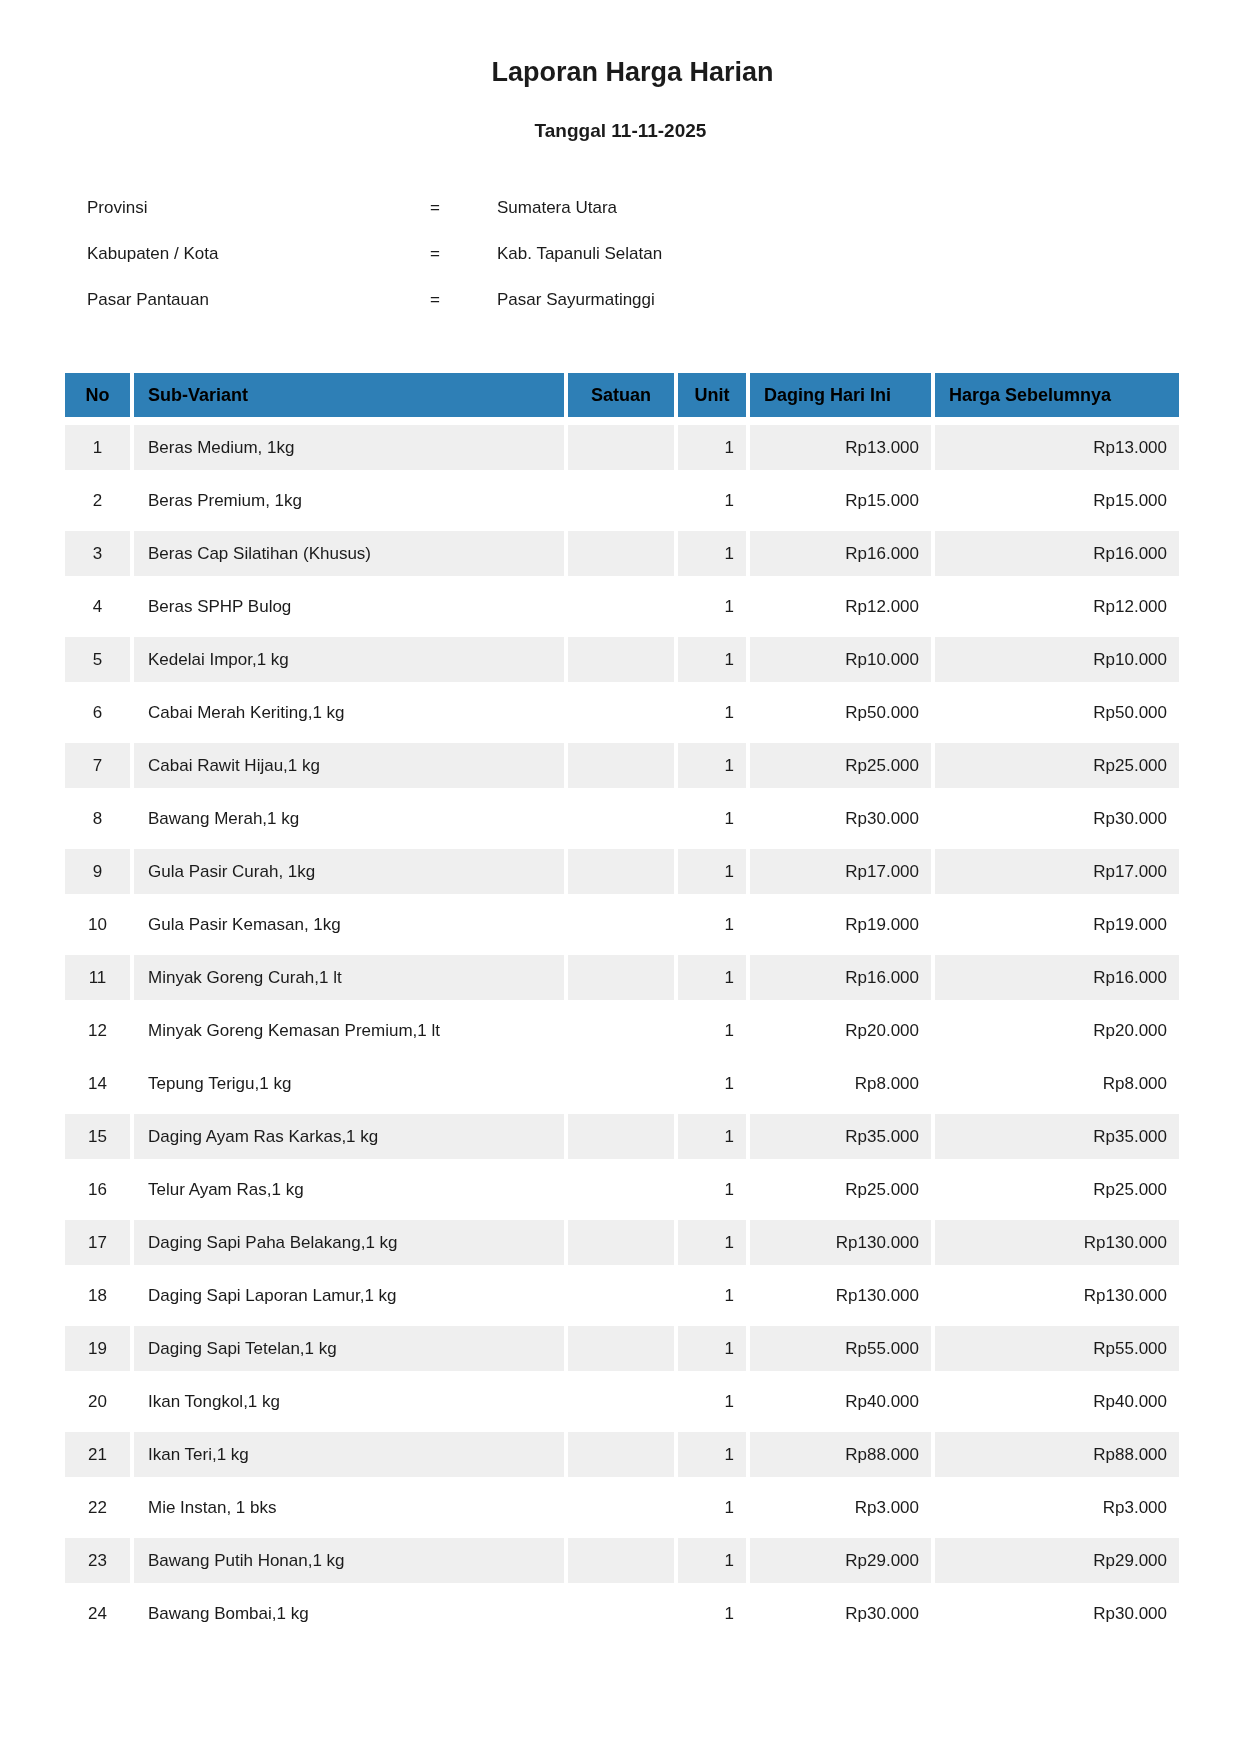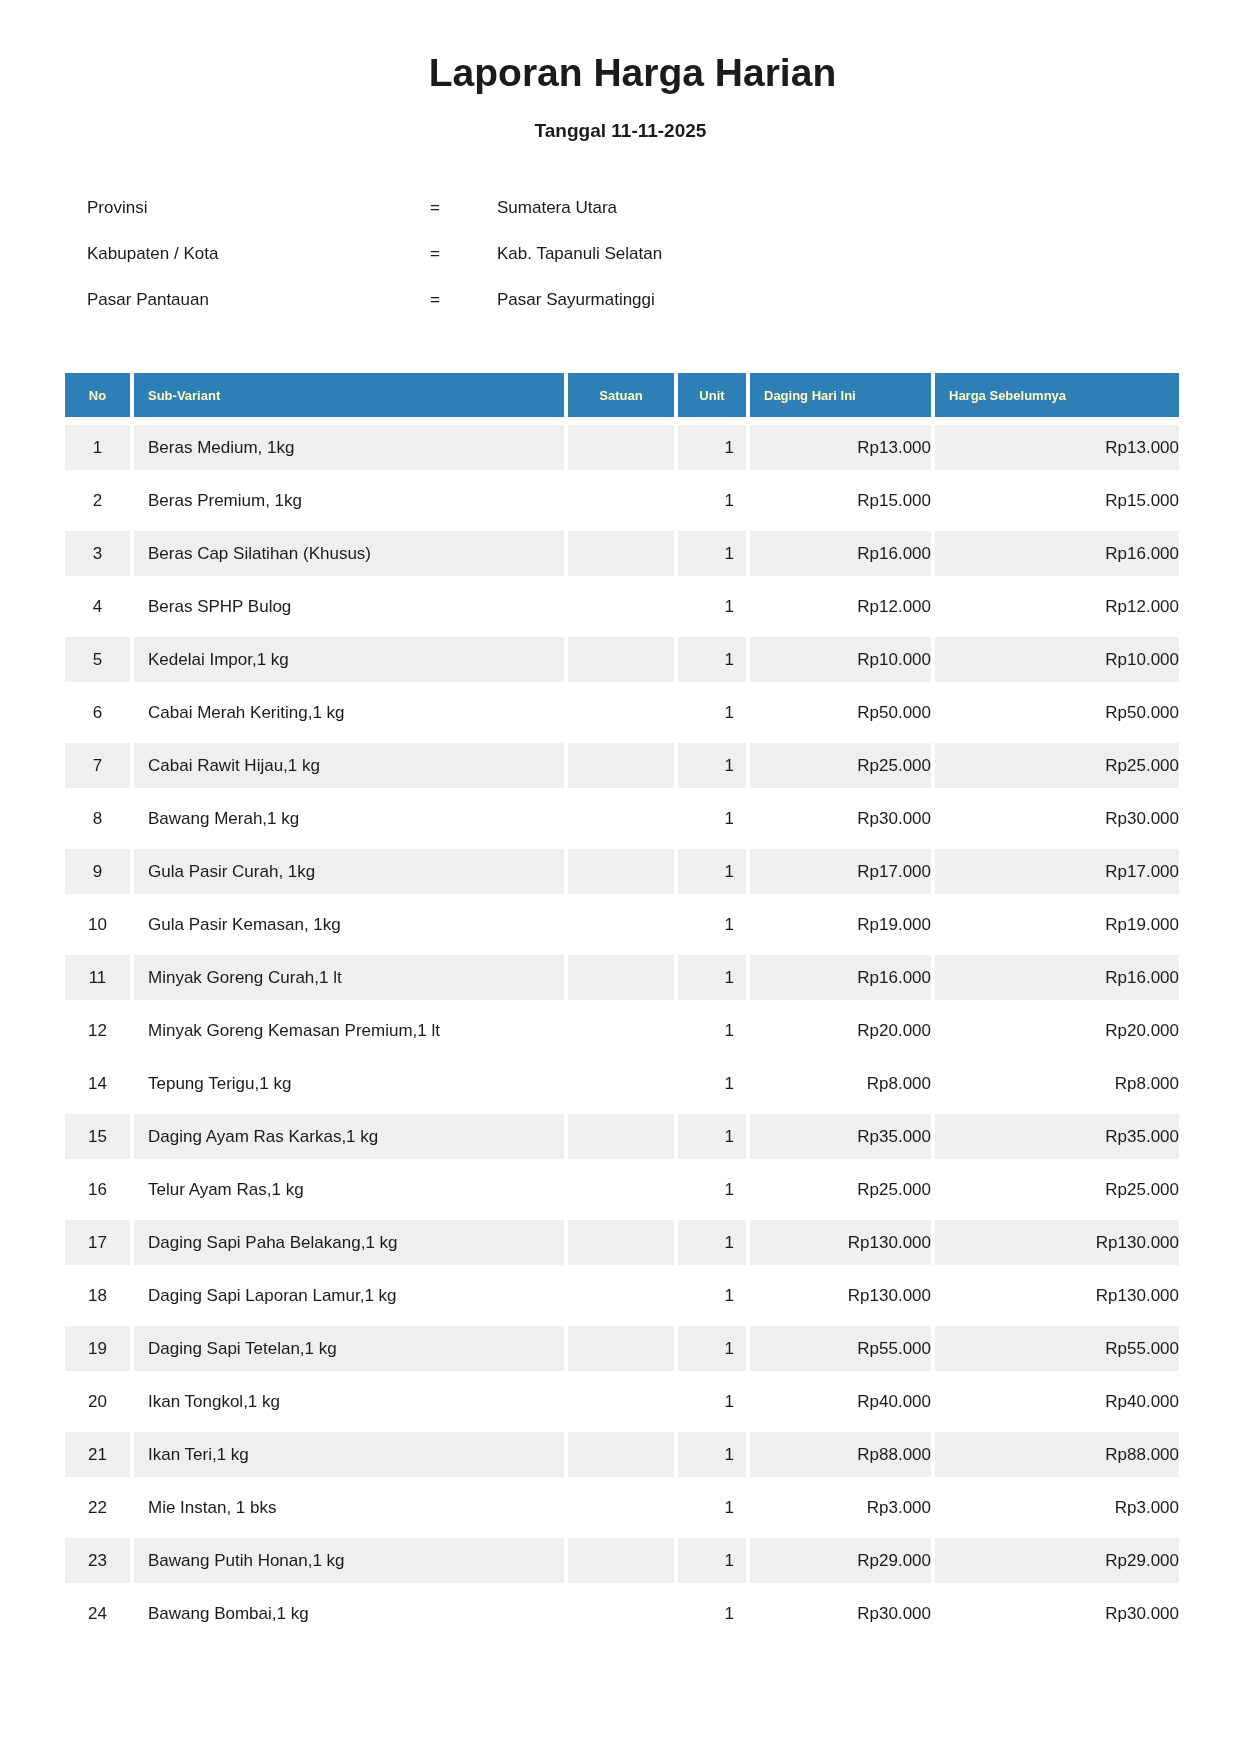--- a/index.html
+++ b/index.html
@@ -15,21 +15,21 @@
   body {
     width: 1241px;
     height: 1755px;
     font-family: "Liberation Sans", sans-serif;
     color: #1b1b1b;
     overflow: hidden;
   }
   .doc-title {
     margin: 55px 0 0 0;
     text-align: center;
-    font-size: 39px;
+    font-size: 27px;
     line-height: 35px;
     font-weight: bold;
     color: #1b1b1b;
     padding-left: 24px;
   }
   .doc-subtitle {
     margin: 31px 0 0 0;
     text-align: center;
     font-size: 19px;
     line-height: 19px;
@@ -51,23 +51,23 @@
 
   table.price-table {
     margin: 57px 0 0 61px;
     border-collapse: separate;
     border-spacing: 4px 8px;
     table-layout: fixed;
     font-size: 17px;
   }
   .price-table th {
     background: var(--header-bg);
-    color: #fef9c3;
+    color: #000000;
     font-weight: bold;
-    font-size: 13px;
+    font-size: 18px;
     height: 44px;
     padding: 0;
     text-align: center;
     vertical-align: middle;
   }
   .price-table th.h-left {
     text-align: left;
     padding-left: 14px;
   }
   .price-table td {
@@ -76,21 +76,21 @@
     vertical-align: middle;
     background: #ffffff;
   }
   .price-table tr.stripe td {
     background: var(--stripe-bg);
   }
   td.c-no    { text-align: center; }
   td.c-sub   { text-align: left;  padding-left: 14px; }
   td.c-satuan{ text-align: center; }
   td.c-unit  { text-align: right; padding-right: 12px; }
-  td.c-harga { text-align: right; }
+  td.c-harga { text-align: right; padding-right: 12px; }
 </style>
 </head>
 <body>
 
 <h1 class="doc-title">Laporan Harga Harian</h1>
 <div class="doc-subtitle">Tanggal 11-11-2025</div>
 
 <div class="meta-block">
   <div class="meta-row">
     <span class="meta-label">Provinsi</span>

